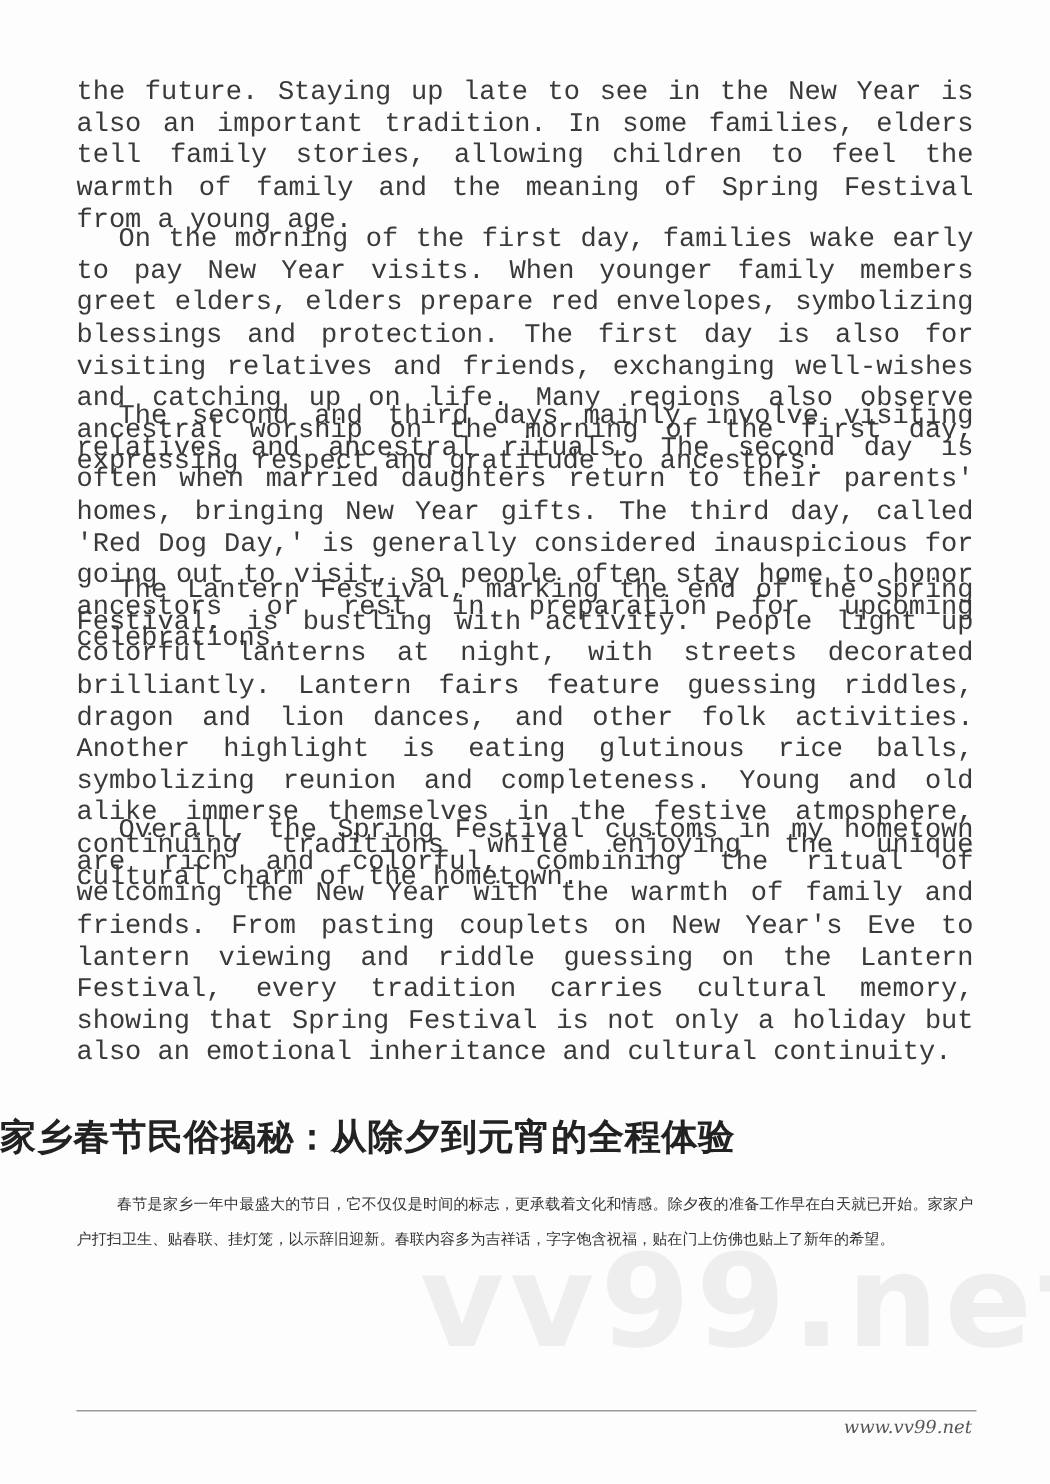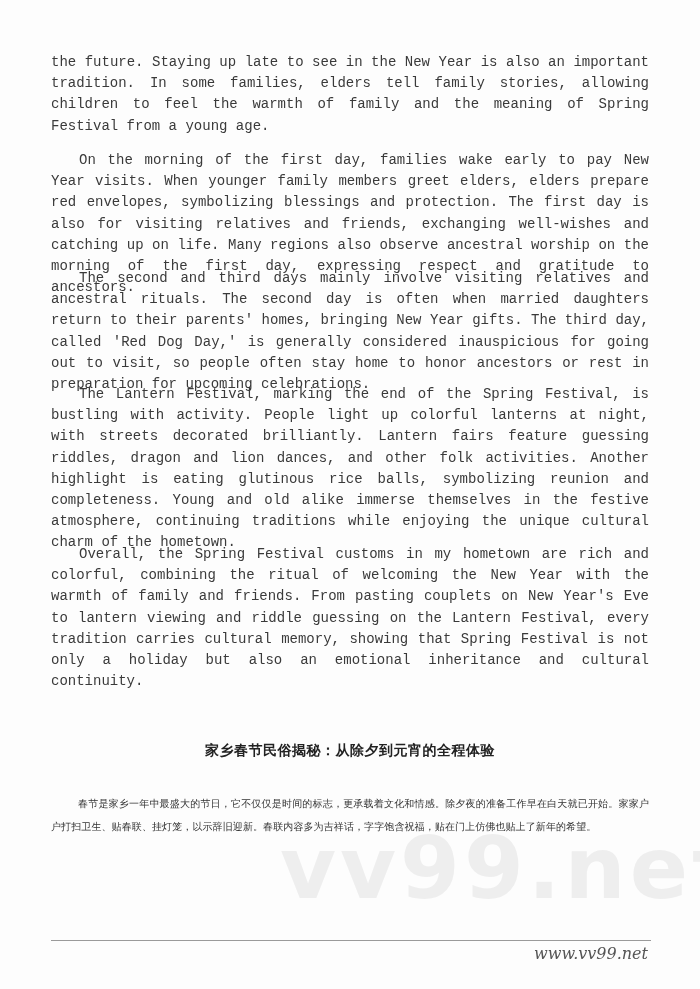--- a/index.html
+++ b/index.html
@@ -1,44 +1,44 @@
 <!DOCTYPE html>
 <html><head>
   <meta charset="utf-8">
   <style>
     html, body { margin: 0; padding: 0; background: #ffffff; }
     body { width: 700px; height: 989px; position: relative; overflow: hidden; }
     .page { position: absolute; left: 0; top: 0; width: 700px; height: 989px; background: #fdfdfd; }
     .en {
       position: absolute; left: 51px; width: 598px;
       font-family: "Liberation Mono", "DejaVu Sans Mono", monospace;
-      font-size: 14px; line-height: 21.2px; color: #3a3a3a;
+      font-size: 18px; line-height: 21.2px; color: #3a3a3a;
       text-align: justify; margin: 0;
     }
     .indent { text-indent: 28px; }
     .title {
       position: absolute; left: 0; width: 700px; top: 742px;
-      text-align: center; font-family: "DejaVu Sans", sans-serif;
-      font-size: 14px; font-weight: bold; color: #222; margin: 0; letter-spacing: 0.5px;
+      font-family: "DejaVu Sans", sans-serif;
+      font-size: 24px; font-weight: bold; color: #222; margin: 0; letter-spacing: 0.5px;
     }
     .zh {
       position: absolute; left: 51px; width: 598px;
       font-family: "DejaVu Serif", serif; font-size: 10px; line-height: 22.5px;
       color: #333; text-align: justify; text-indent: 27px; margin: 0;
       letter-spacing: 0.1px;
     }
     .watermark {
       position: absolute; left: 280px; top: 818px;
       font-family: "DejaVu Sans", sans-serif; font-weight: bold; font-size: 86px;
       color: rgba(200,200,200,0.28); letter-spacing: 4px; z-index: 0;
     }
     .rule { position: absolute; left: 51px; top: 940px; width: 600px; height: 1px; background: #9a9a9a; }
     .footer {
       position: absolute; right: 52px; top: 944px;
-      font-family: "DejaVu Serif", serif; font-style: italic; font-size: 16px; color: #555; text-align: center;
+      font-family: "DejaVu Serif", serif; font-style: italic; font-size: 12px; color: #555; text-align: center;
     }
   </style>
 </head>
 <body>
 
 <div class="page">
 
   <div class="watermark">vv99.net</div>
 
   <p class="en" style="top:52px;">the future. Staying up late to see in the New Year is also an important tradition. In some families, elders tell family stories, allowing children to feel the warmth of family and the meaning of Spring Festival from a young age.</p>

